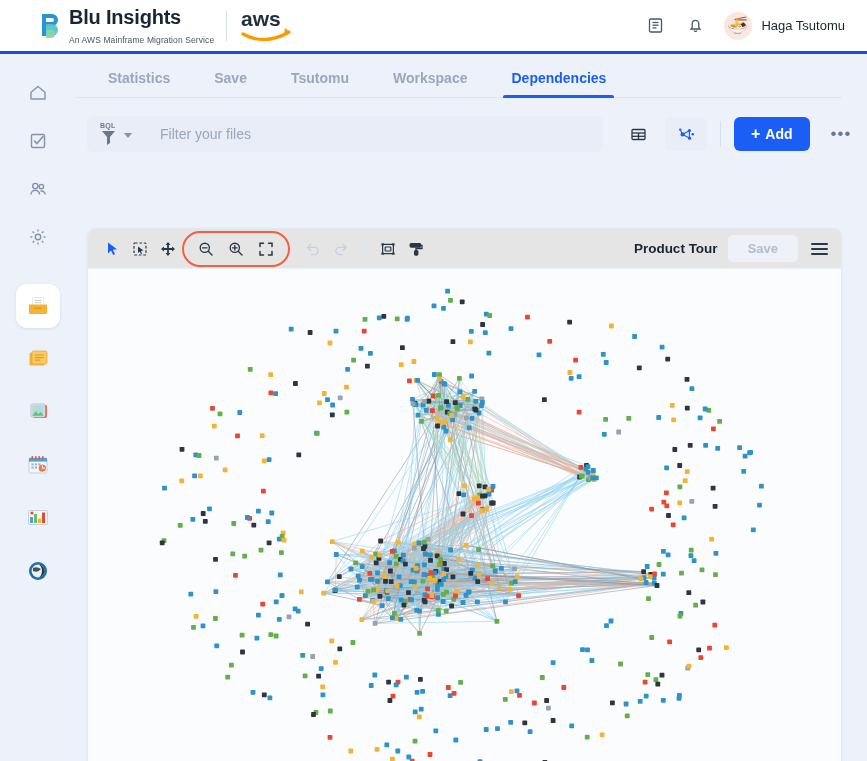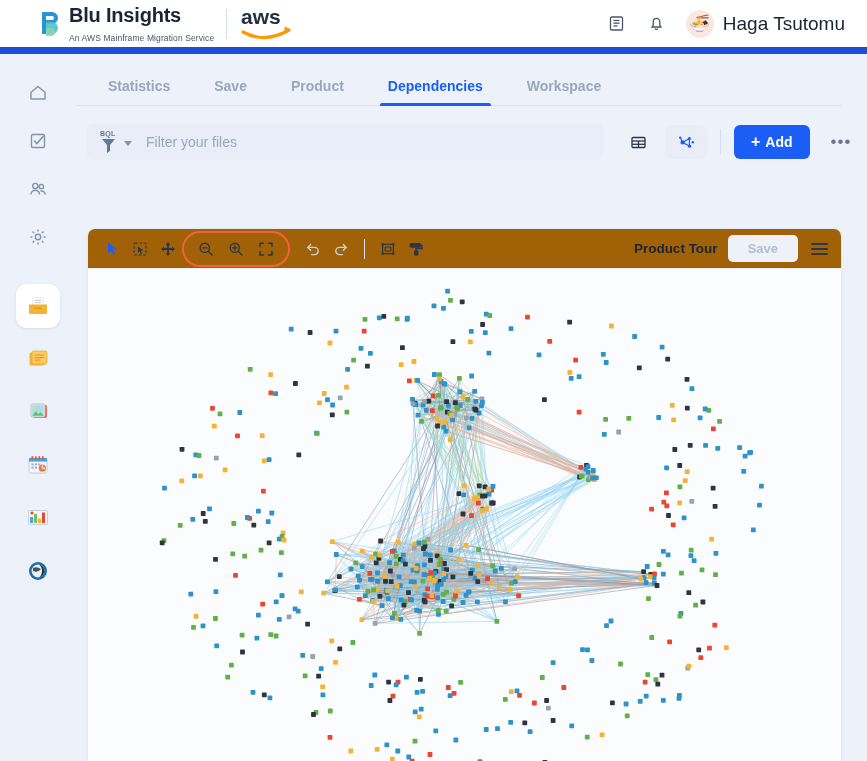--- a/index.html
+++ b/index.html
@@ -8,38 +8,38 @@
     font-family: "Liberation Sans", sans-serif;
     background: #edf1fa;
     overflow: hidden;
   }
 
   
   .header {
     position: absolute; top: 0; left: 0; width: 867px; height: 54px;
     background: #ffffff;
     display: flex; align-items: center;
-    border-bottom: 7px solid #1d4ed8;
+    border-bottom: 3px solid #1d4ed8;
   }
   .brand { display: flex; align-items: center; margin-left: 38px; }
   .brand-mark { width: 24px; height: 28px; position: relative; margin-right: 7px; }
   .brand-text { display: flex; flex-direction: column; justify-content: center; }
   .brand-title { font-size: 20px; font-weight: bold; color: #1b2433; letter-spacing: -0.2px; line-height: 20px; }
   .brand-sub { font-size: 8.5px; color: #4a5667; letter-spacing: 0.1px; margin-top: 8px; }
   .brand-div { width: 1px; height: 30px; background: #d7dfec; margin: 0 14px 0 12px; }
   .aws-logo { width: 52px; height: 34px; position: relative; }
 
   .header-right { margin-left: auto; display: flex; align-items: center; margin-right: 22px; gap: 18px; }
   .hicon { width: 22px; height: 22px; display: flex; align-items: center; justify-content: center; cursor: pointer; }
   .avatar {
     width: 28px; height: 28px; border-radius: 50%;
     background: #fbe7e2; display: flex; align-items: center; justify-content: center;
     font-size: 17px; overflow: hidden; line-height: 1;
   }
-  .username { font-size: 19px; color: #1b2433; font-weight: 500; margin-left: 9px; }
+  .username { font-size: 13px; color: #1b2433; font-weight: 500; margin-left: 9px; }
 
   
   .rail {
     position: absolute; top: 54px; left: 0; width: 76px; height: 707px;
     background: #edf1fa;
     display: flex; flex-direction: column; align-items: center;
     padding-top: 20px;
   }
   .rail-icon {
     width: 38px; height: 38px; display: flex; align-items: center; justify-content: center;
@@ -51,21 +51,21 @@
     display: flex; align-items: center; justify-content: center;
     margin-bottom: 9px; cursor: pointer; font-size: 21px; line-height: 1;
     background: transparent;
   }
   .rail-app.active { background: #ffffff; box-shadow: 0 1px 3px rgba(60,80,120,.13); }
 
   
   .main { position: absolute; top: 54px; left: 76px; width: 791px; height: 707px; }
 
   .tabs {
-    display: flex; align-items: flex-end; height: 52px;
+    display: flex; align-items: flex-end; height: 44px;
     padding-left: 10px; gap: 0px;
     border-bottom: 1px solid #dde5f2;
     width: 766px;
   }
   .tab {
     font-size: 14px; font-weight: bold; color: #9aa7bb;
     padding: 0 22px 11px 22px; cursor: pointer;
     position: relative; white-space: nowrap;
   }
   .tab.active { color: #1a5ef5; }
@@ -83,21 +83,21 @@
   .bql-group { display: flex; align-items: center; cursor: pointer; }
   .bql-funnel { position: relative; width: 20px; height: 24px; }
   .bql-label {
     position: absolute; top: 0px; left: 1px; font-size: 7px; font-weight: bold;
     color: #6a788e; letter-spacing: .2px;
   }
   .caret {
     width: 0; height: 0; border-left: 4.5px solid transparent; border-right: 4.5px solid transparent;
     border-top: 5px solid #8793a8; margin-left: 5px; margin-top: 3px;
   }
-  .filter-placeholder { font-size: 14px; color: #9aa6ba; margin-left: 14px; }
+  .filter-placeholder { font-size: 14px; color: #9aa6ba; margin-left: 28px; }
 
   .filter-actions { display: flex; align-items: center; margin-left: 14px; gap: 6px; }
   .viewbtn {
     width: 42px; height: 34px; border-radius: 7px;
     display: flex; align-items: center; justify-content: center; cursor: pointer;
   }
   .viewbtn.active { background: #e8edf8; }
   .vdiv { width: 1px; height: 26px; background: #d6dfee; margin: 0 7px; }
   .addbtn {
     height: 34px; background: #1a5ef5; border-radius: 6px; color: #fff;
@@ -108,21 +108,21 @@
   .dots { color: #6a788e; font-size: 17px; letter-spacing: 1px; margin-left: 11px; cursor: pointer; padding: 0 4px; }
 
   
   .card {
     position: absolute; left: 11px; top: 174px; width: 755px; height: 561px;
     background: #fcfdff; border: 1px solid #e2e9f4; border-radius: 8px;
     box-shadow: 0 1px 3px rgba(70,95,140,.06); overflow: hidden;
   }
   .toolbar {
     height: 40px; display: flex; align-items: center; padding: 0 10px;
-    border-bottom: 1px solid #eaf0f8; background: #a16207; position: relative;
+    border-bottom: 1px solid #eaf0f8; background: #e5e5e5; position: relative;
   }
   .tbtn {
     width: 28px; height: 28px; display: flex; align-items: center; justify-content: center;
     cursor: pointer; border-radius: 4px; color: #2b3647;
   }
   .tbtn.disabled { color: #c7d0de; cursor: default; }
   .tbtn.primary { color: #1a5ef5; }
   .tsep { width: 1px; height: 20px; background: #dde5f1; margin: 0 9px; }
   .tspace { width: 9px; }
   .zoomgroup { position: relative; display: flex; align-items: center; gap: 2px; padding: 0 10px; }
@@ -286,23 +286,23 @@
       <path d="M7 9 q4 -2 8 1 q-3 4 -8 2 z" fill="#2c3440" opacity=".85"></path>
     </svg>
   </div>
 </div>
 
 <div class="main">
 
   <div class="tabs">
     <div class="tab">Statistics</div>
     <div class="tab">Save</div>
-    <div class="tab">Product</div>
+    <div class="tab">Tsutomu</div>
+    <div class="tab">Workspace</div>
     <div class="tab active">Dependencies</div>
-    <div class="tab">Workspace</div>
   </div>
 
   <div class="filterrow">
     <div class="filterbox">
       <div class="bql-group">
         <div class="bql-funnel">
           <div class="bql-label">BQL</div>
           <svg width="20" height="18" viewBox="0 0 20 18" style="position:absolute;top:7px;left:0;">
             <path d="M3 2 h13 l-5 6 v6 l-3 2 v-8 z" fill="#6a788e"></path>
           </svg>

